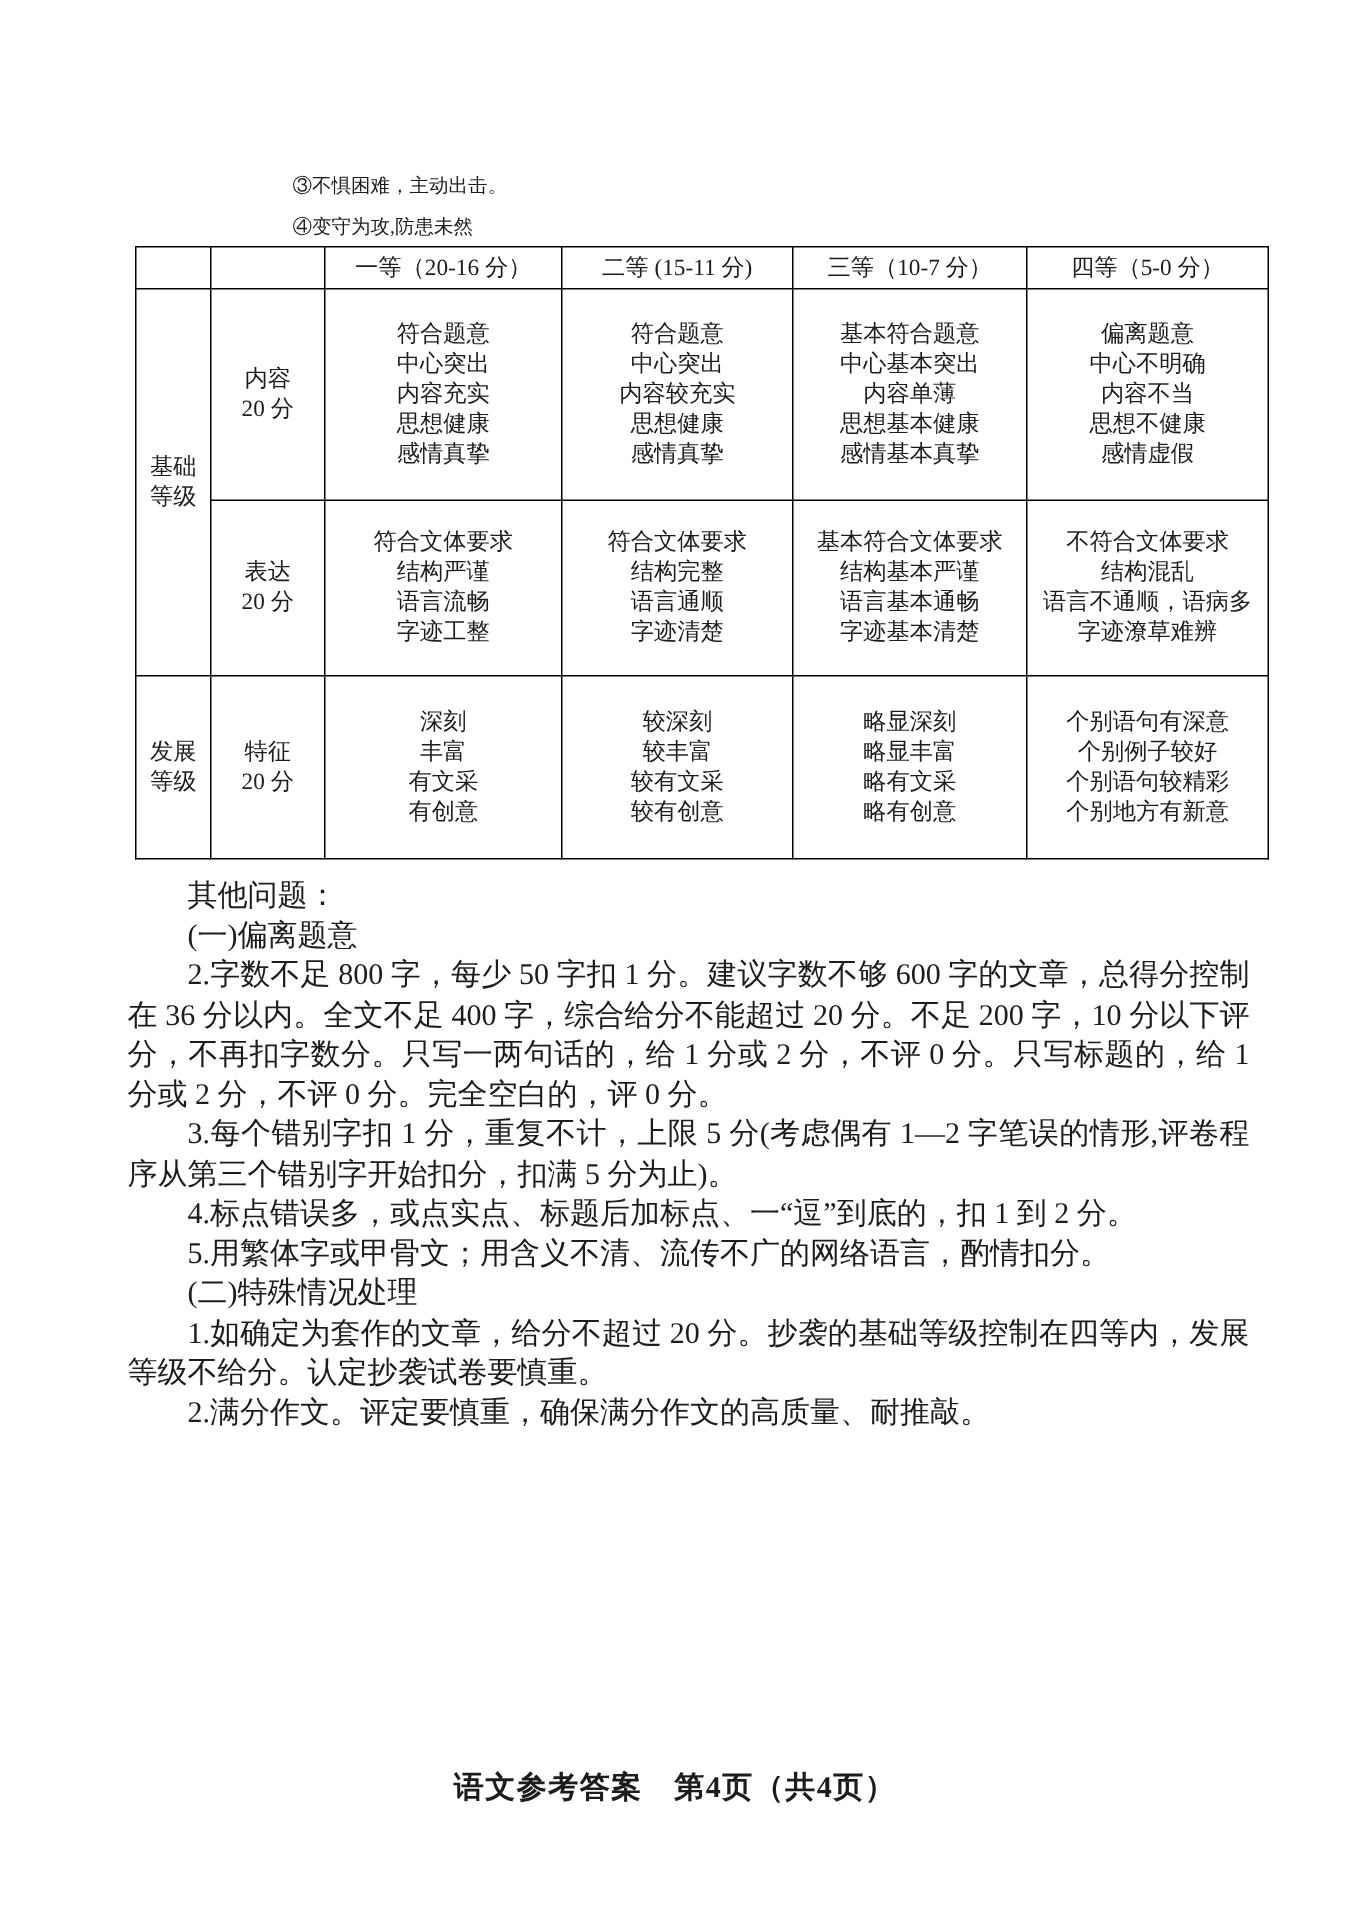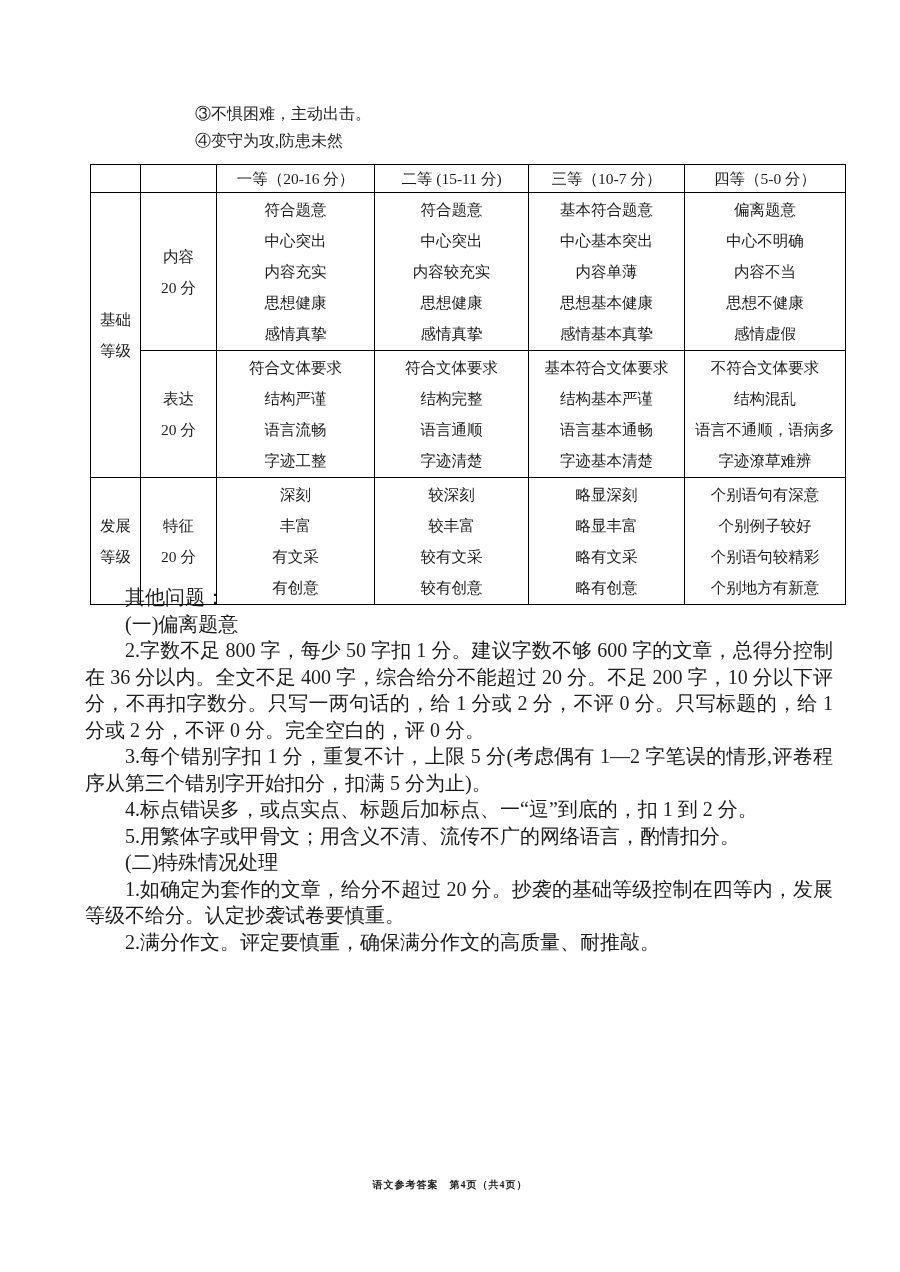--- a/index.html
+++ b/index.html
@@ -10,39 +10,39 @@
     color: #1c1c1c;
   }
   .page {
     position: relative;
     width: 900px; height: 1272px;
     background: #ffffff;
     overflow: hidden;
   }
   .intro {
     position: absolute;
-    top: 100px; left: 195px;
-    font-size: 16px;
+    top: 110px; left: 195px;
+    font-size: 13px;
     line-height: 27px;
   }
   .intro-line { white-space: pre; }
 
   table.rubric {
     position: absolute;
     top: 164px; left: 90px;
     border-collapse: collapse;
     table-layout: fixed;
   }
   table.rubric td {
     border: 1px solid #000;
     text-align: center;
     vertical-align: middle;
     font-size: 15.5px;
     white-space: pre-line;
-    line-height: 31px;
+    line-height: 20px;
     padding: 1px 2px;
   }
   table.rubric tr.hdr td { height: 28px; line-height: 24px; }
   table.rubric tr.r1 td { height: 141px; }
   table.rubric tr.r2 td { height: 117px; }
   table.rubric tr.r3 td { height: 122px; }
   td.grp { line-height: 30px; }
 
   .notes {
     position: absolute;
@@ -55,21 +55,21 @@
     text-align: justify;
     line-height: 26.5px;
     white-space: pre-line;
   }
 
   .footer {
     position: absolute;
     top: 1178px; left: 0;
     width: 900px;
     text-align: center;
-    font-size: 10px;
+    font-size: 20px;
     font-weight: bold;
     letter-spacing: 1px;
   }
 </style>
 </head>
 <body>
 
 <div class="page">
 
   <div class="intro">

